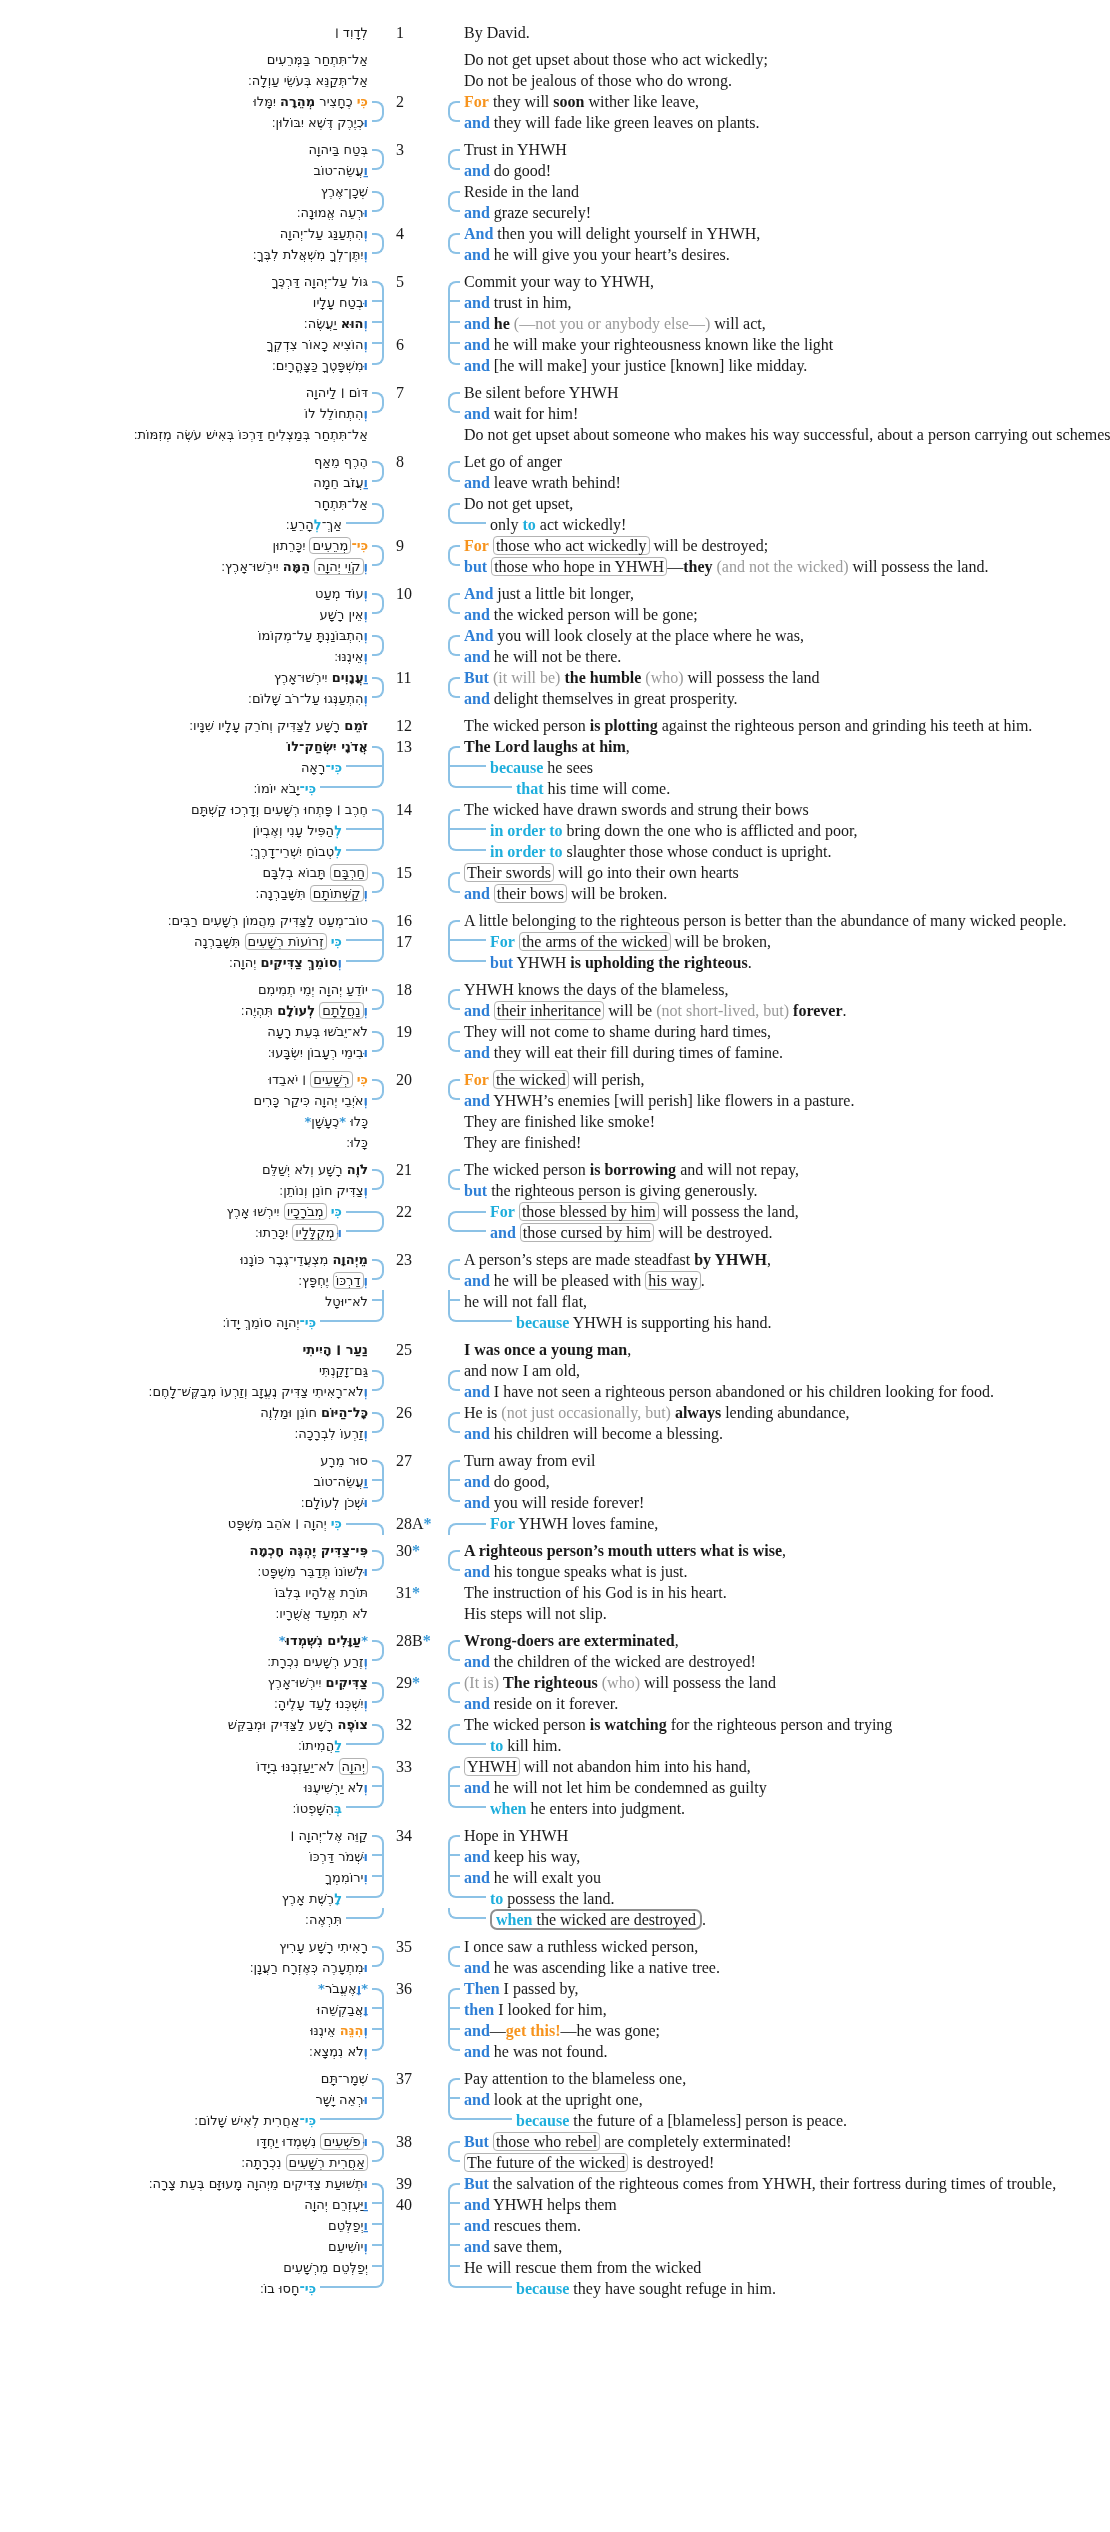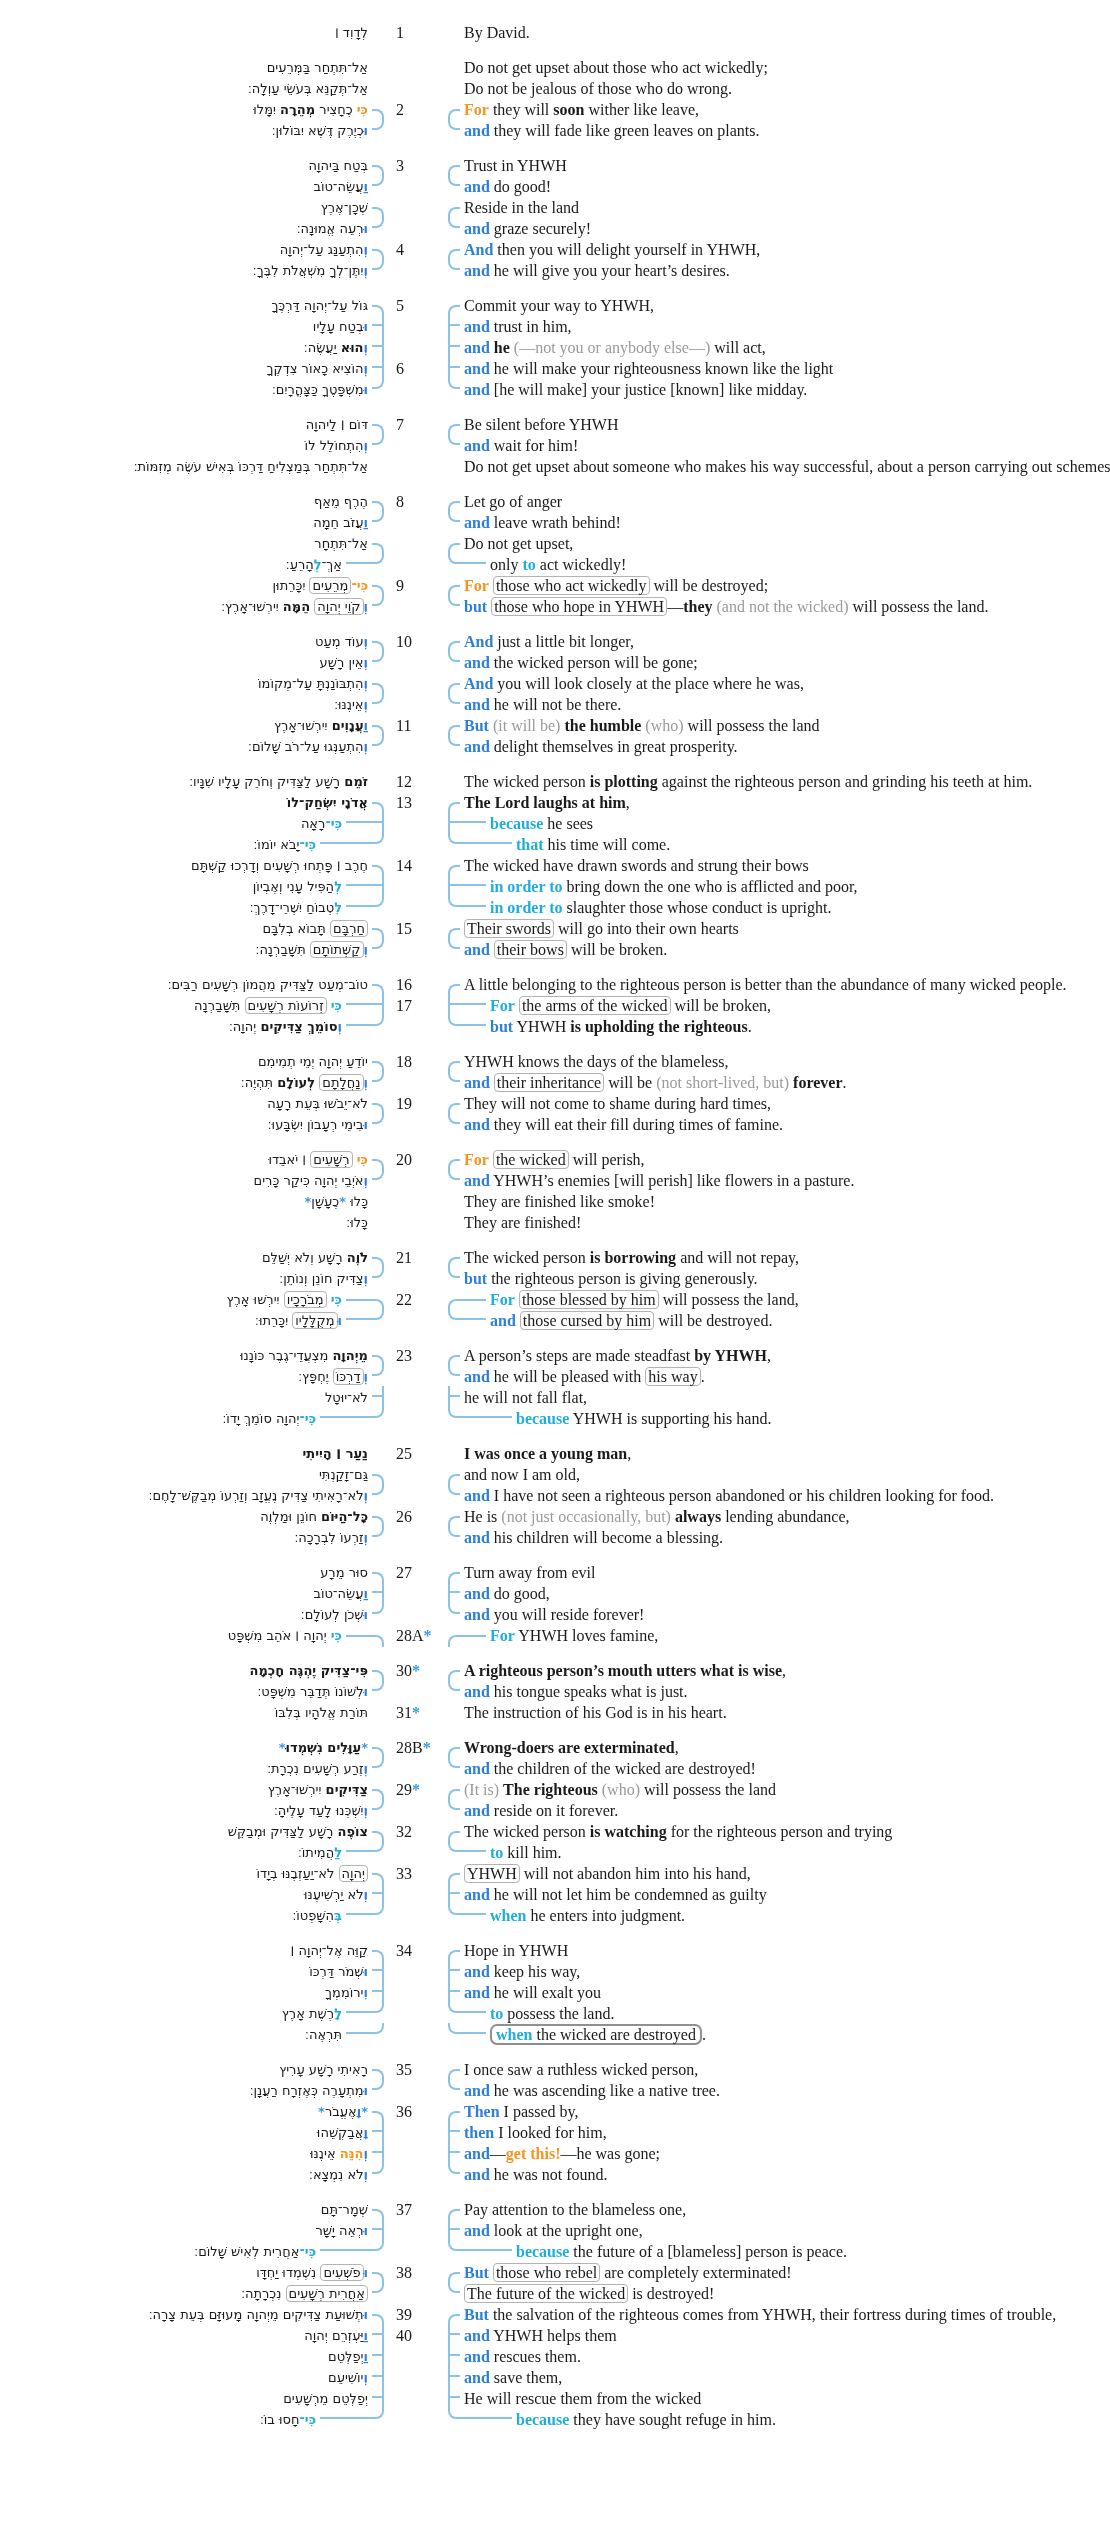--- a/index.html
+++ b/index.html
@@ -1,18 +1,18 @@
 <!DOCTYPE html>
 <html><head>
 <meta charset="utf-8">
 <style>
   html,body { margin:0; padding:0; background:#ffffff; }
   body { width:1110px; color:#1a1a1a; }
   #content { padding:22px 0 20px 0; }
-  .block + .block { margin-top:14px; }
+  .block + .block { margin-top:6px; }
   .row { display:flex; height:21px; line-height:21px; white-space:nowrap; align-items:stretch; }
   .hebwrap { flex:0 0 386px; display:flex; justify-content:flex-end; direction:ltr; overflow:visible; }
   .hebtext { direction:rtl; unicode-bidi:isolate; font-family:"DejaVu Sans",sans-serif; font-size:13px; text-align:right; }
   .verse { flex:0 0 60px; padding-left:10px; box-sizing:border-box; font-family:"Liberation Serif",serif; font-size:16px; }
   .econn,.hconn { flex:0 0 auto; position:relative; }
   .entext { font-family:"Liberation Serif",serif; font-size:16px; }
   .b { font-weight:bold; }
   .o { color:#F7941E; font-weight:bold; }
   .u { color:#2E7FD6; font-weight:bold; }
   .c { color:#1FAEDC; font-weight:bold; }
@@ -944,20 +944,29 @@
       </div>
       <div class="row">
         <div class="hebwrap">
           <div class="hebtext"><span>תּוֹרַת אֱלֹהָיו בְּלִבּוֹ</span></div>
           <div class="hconn" style="width: 18px;"></div>
         </div>
         <div class="verse"><span>31</span><span class="s">*</span></div>
         <div class="econn" style="width: 18px;"></div>
         <div class="entext"><span>The instruction of his God is in his heart.</span></div>
       </div>
+      <div class="row">
+        <div class="hebwrap">
+          <div class="hebtext"><span>לֹא תִמְעַד אֲשֻׁרָיו׃</span></div>
+          <div class="hconn" style="width: 18px;"></div>
+        </div>
+        <div class="verse"></div>
+        <div class="econn" style="width: 18px;"></div>
+        <div class="entext"><span>His steps will not slip.</span></div>
+      </div>
     </div>
     <div class="block">
       <div class="row">
         <div class="hebwrap">
           <div class="hebtext"><span class="s">*</span><span class="b">עַוָּלִים נִשְׁמְדוּ</span><span class="s">*</span></div>
           <div class="hconn" style="width: 18px;">
             <div class="ci ct mir"></div>
           </div>
         </div>
         <div class="verse"><span>28B</span><span class="s">*</span></div>

